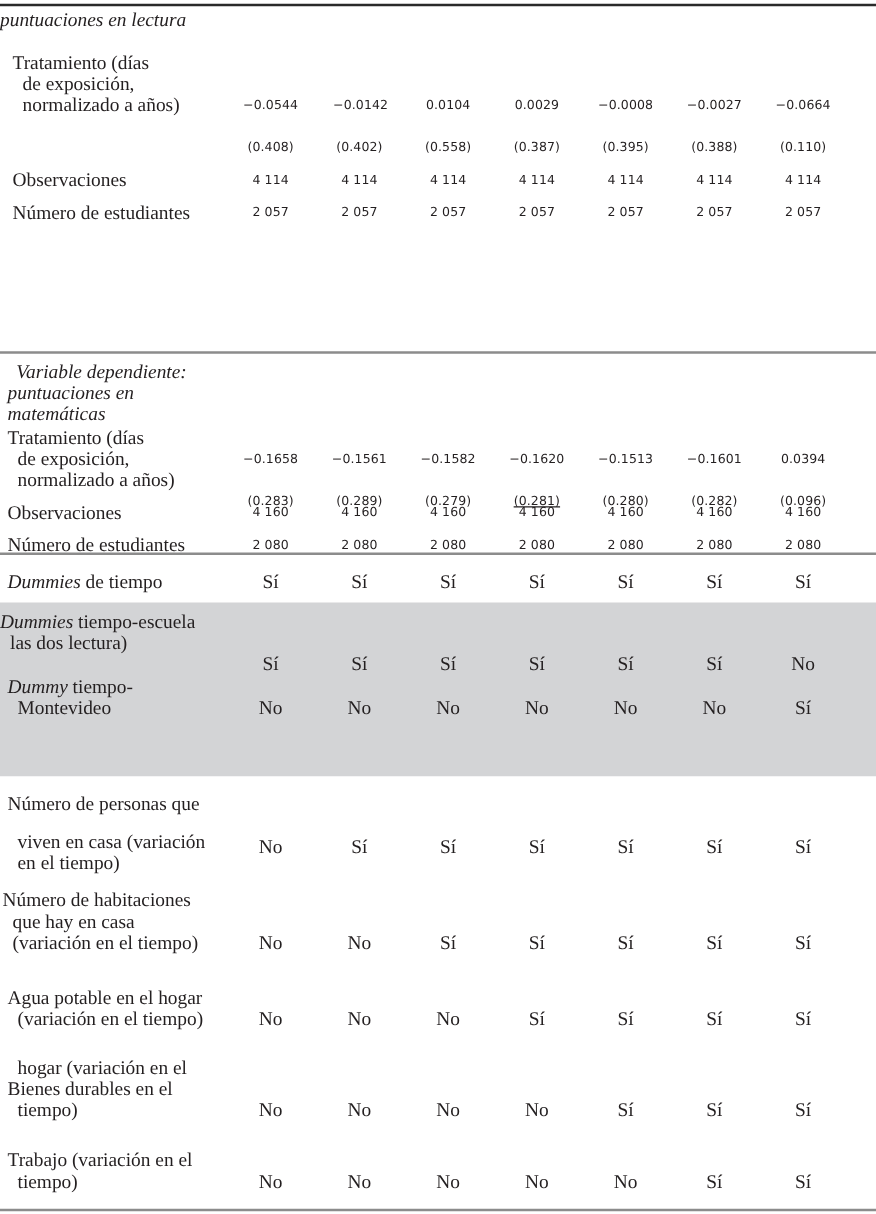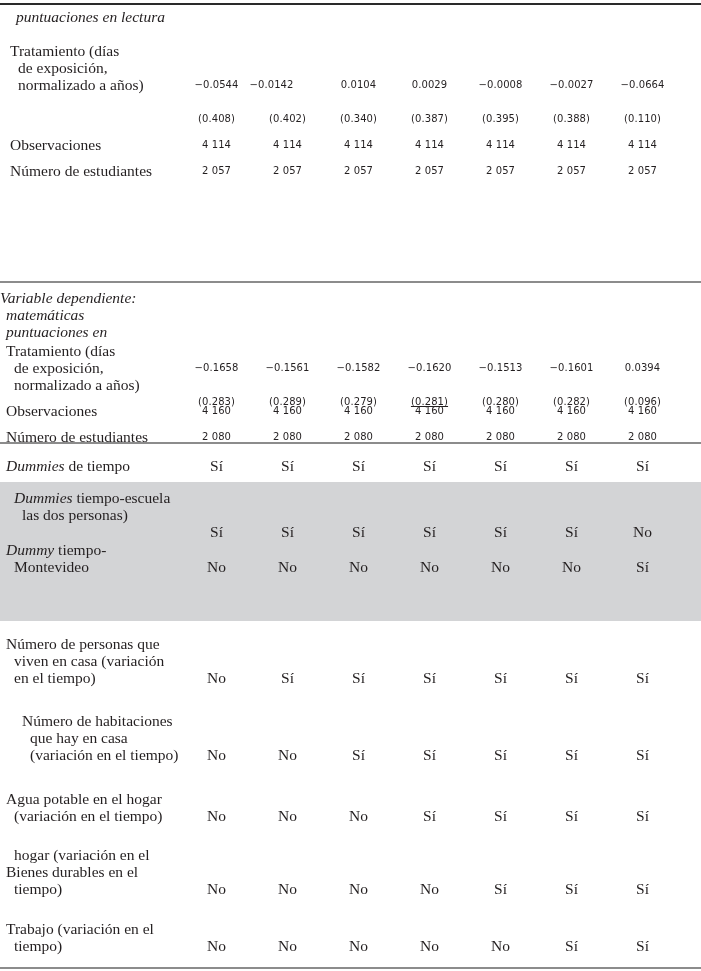--- a/index.html
+++ b/index.html
@@ -18,37 +18,37 @@
   .yn { font-family: "Liberation Serif", serif; font-size: 15.5px; }
 </style>
 </head>
 <body>
 
 <div id="table-root">
   <div class="rule rule-top"></div>
   <div class="shade" id="shade" style="background: rgb(211, 212, 214);"></div>
   <div id="rows">
       <div class="label" style="top: 8px;">
-        <span class="l it" style="padding-left: 16px;">puntuaciones en lectura</span>
+        <span class="l it" style="padding-left: 0px;">puntuaciones en lectura</span>
       </div>
       <div class="label" style="top: 42px;">
         <span class="l" style="padding-left: 10px;">Tratamiento (días</span>
         <span class="l" style="padding-left: 18px;">de exposición,</span>
         <span class="l" style="padding-left: 18px;">normalizado a años)</span>
       </div>
       <div class="cell num" style="top: 76px; left: 181px;">−0.0544</div>
-      <div class="cell num" style="top: 76px; left: 236px;">−0.0142</div>
+      <div class="cell num" style="top: 76px; left: 253px;">−0.0142</div>
       <div class="cell num" style="top: 76px; left: 323px;">0.0104</div>
       <div class="cell num" style="top: 76px; left: 394px;">0.0029</div>
       <div class="cell num" style="top: 76px; left: 465px;">−0.0008</div>
       <div class="cell num" style="top: 76px; left: 536px;">−0.0027</div>
       <div class="cell num" style="top: 76px; left: 607px;">−0.0664</div>
       <div class="cell num" style="top: 110px; left: 181px;">(0.408)</div>
       <div class="cell num" style="top: 110px; left: 252px;">(0.402)</div>
-      <div class="cell num" style="top: 110px; left: 323px;">(0.340)</div>
+      <div class="cell num" style="top: 110px; left: 323px;">(0.558)</div>
       <div class="cell num" style="top: 110px; left: 394px;">(0.387)</div>
       <div class="cell num" style="top: 110px; left: 465px;">(0.395)</div>
       <div class="cell num" style="top: 110px; left: 536px;">(0.388)</div>
       <div class="cell num" style="top: 110px; left: 607px;">(0.110)</div>
       <div class="label" style="top: 136px;">
         <span class="l" style="padding-left: 10px;">Observaciones</span>
       </div>
       <div class="cell num" style="top: 136px; left: 181px;">4 114</div>
       <div class="cell num" style="top: 136px; left: 252px;">4 114</div>
       <div class="cell num" style="top: 136px; left: 323px;">4 114</div>
@@ -60,23 +60,23 @@
         <span class="l" style="padding-left: 10px;">Número de estudiantes</span>
       </div>
       <div class="cell num" style="top: 162px; left: 181px;">2 057</div>
       <div class="cell num" style="top: 162px; left: 252px;">2 057</div>
       <div class="cell num" style="top: 162px; left: 323px;">2 057</div>
       <div class="cell num" style="top: 162px; left: 394px;">2 057</div>
       <div class="cell num" style="top: 162px; left: 465px;">2 057</div>
       <div class="cell num" style="top: 162px; left: 536px;">2 057</div>
       <div class="cell num" style="top: 162px; left: 607px;">2 057</div>
       <div class="label" style="top: 289px;">
-        <span class="l it" style="padding-left: 0px;">Variable dependiente:</span>
+        <span class="l it" style="padding-left: 13px;">Variable dependiente:</span>
+        <span class="l it" style="padding-left: 6px;">puntuaciones en</span>
         <span class="l it" style="padding-left: 6px;">matemáticas</span>
-        <span class="l it" style="padding-left: 6px;">puntuaciones en</span>
       </div>
       <div class="label" style="top: 342px;">
         <span class="l" style="padding-left: 6px;">Tratamiento (días</span>
         <span class="l" style="padding-left: 14px;">de exposición,</span>
         <span class="l" style="padding-left: 14px;">normalizado a años)</span>
       </div>
       <div class="cell num" style="top: 359px; left: 181px;">−0.1658</div>
       <div class="cell num" style="top: 359px; left: 252px;">−0.1561</div>
       <div class="cell num" style="top: 359px; left: 323px;">−0.1582</div>
       <div class="cell num" style="top: 359px; left: 394px;">−0.1620</div>
@@ -113,23 +113,23 @@
       <div class="label" style="top: 457px; padding-left: 6px;">
         <span class="l"><span class="it">Dummies</span><span> de tiempo</span></span>
       </div>
       <div class="cell yn" style="top: 457px; left: 181px;">Sí</div>
       <div class="cell yn" style="top: 457px; left: 252px;">Sí</div>
       <div class="cell yn" style="top: 457px; left: 323px;">Sí</div>
       <div class="cell yn" style="top: 457px; left: 394px;">Sí</div>
       <div class="cell yn" style="top: 457px; left: 465px;">Sí</div>
       <div class="cell yn" style="top: 457px; left: 536px;">Sí</div>
       <div class="cell yn" style="top: 457px; left: 607px;">Sí</div>
-      <div class="label" style="top: 489px; padding-left: 14px;">
+      <div class="label" style="top: 489px; padding-left: 0;">
         <span class="l"><span class="it">Dummies</span><span> tiempo-escuela</span></span>
-        <span class="l" style="padding-left: 8px;">las dos personas)</span>
+        <span class="l" style="padding-left: 8px;">las dos lectura)</span>
       </div>
       <div class="cell yn" style="top: 523px; left: 181px;">Sí</div>
       <div class="cell yn" style="top: 523px; left: 252px;">Sí</div>
       <div class="cell yn" style="top: 523px; left: 323px;">Sí</div>
       <div class="cell yn" style="top: 523px; left: 394px;">Sí</div>
       <div class="cell yn" style="top: 523px; left: 465px;">Sí</div>
       <div class="cell yn" style="top: 523px; left: 536px;">Sí</div>
       <div class="cell yn" style="top: 523px; left: 607px;">No</div>
       <div class="label" style="top: 541px; padding-left: 6px;">
         <span class="l"><span class="it">Dummy</span><span> tiempo-</span></span>
@@ -137,31 +137,31 @@
       </div>
       <div class="cell yn" style="top: 558px; left: 181px;">No</div>
       <div class="cell yn" style="top: 558px; left: 252px;">No</div>
       <div class="cell yn" style="top: 558px; left: 323px;">No</div>
       <div class="cell yn" style="top: 558px; left: 394px;">No</div>
       <div class="cell yn" style="top: 558px; left: 465px;">No</div>
       <div class="cell yn" style="top: 558px; left: 536px;">No</div>
       <div class="cell yn" style="top: 558px; left: 607px;">Sí</div>
       <div class="label" style="top: 635px; padding-left: 6px;">
         <span class="l"><span>Número de personas que</span></span>
-        <span class="l" style="padding-left: 8px;">viven en casa (variación</span>
+        <span class="l" style="padding-left: 8px; margin-top: 13px;">viven en casa (variación</span>
         <span class="l" style="padding-left: 8px;">en el tiempo)</span>
       </div>
       <div class="cell yn" style="top: 669px; left: 181px;">No</div>
       <div class="cell yn" style="top: 669px; left: 252px;">Sí</div>
       <div class="cell yn" style="top: 669px; left: 323px;">Sí</div>
       <div class="cell yn" style="top: 669px; left: 394px;">Sí</div>
       <div class="cell yn" style="top: 669px; left: 465px;">Sí</div>
       <div class="cell yn" style="top: 669px; left: 536px;">Sí</div>
       <div class="cell yn" style="top: 669px; left: 607px;">Sí</div>
-      <div class="label" style="top: 712px; padding-left: 22px; font-family: Liberation Serif, serif;">
+      <div class="label" style="top: 712px; padding-left: 2px; font-family: Liberation Serif, serif;">
         <span class="l"><span>Número de habitaciones</span></span>
         <span class="l" style="padding-left: 8px;">que hay en casa</span>
         <span class="l" style="padding-left: 8px;">(variación en el tiempo)</span>
       </div>
       <div class="cell yn" style="top: 746px; left: 181px;">No</div>
       <div class="cell yn" style="top: 746px; left: 252px;">No</div>
       <div class="cell yn" style="top: 746px; left: 323px;">Sí</div>
       <div class="cell yn" style="top: 746px; left: 394px;">Sí</div>
       <div class="cell yn" style="top: 746px; left: 465px;">Sí</div>
       <div class="cell yn" style="top: 746px; left: 536px;">Sí</div>

